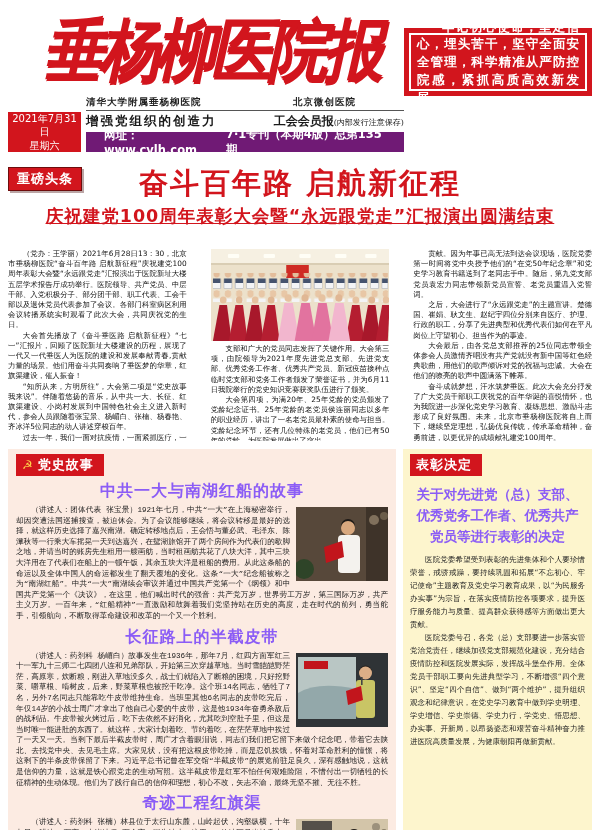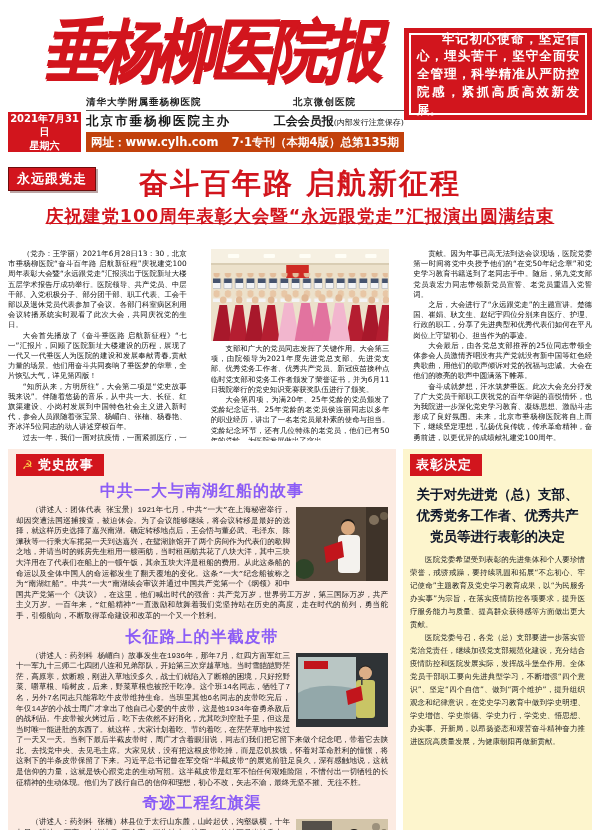--- a/index.html
+++ b/index.html
@@ -13,61 +13,61 @@
   .header { position:relative; margin:6px 8px 15px; height:146px; }
   .masthead-title {
     position:absolute; left:14px; top:0; width:378px; height:90px;
     display:flex; align-items:center; justify-content:center;
     font-family:"DejaVu Serif","Liberation Serif",serif;
     font-size:60px; font-weight:bold; font-style:italic;
     color:#d2151d; letter-spacing:-4px; transform:scaleY(1.12);
     text-shadow:1px 1px 0 #d2151d; white-space:nowrap;
   }
   .slogan-box {
-    position:absolute; right:0; top:22px; width:188px; height:92px;
+    position:absolute; right:0; top:22px; width:188px; height:68px;
     background:#d2151d; padding:5px;
   }
   .slogan-inner {
     border:2px solid #fff; height:100%; padding:4px 6px;
     display:flex; align-items:center;
   }
   .slogan-inner p {
     color:#fff; font-weight:bold; font-size:12.5px; line-height:1.42;
     text-align:justify; text-indent:2em;
   }
   .affiliations {
     position:absolute; left:78px; top:90px; width:318px;
     display:flex; justify-content:space-between; padding-right:48px;
     font-family:"DejaVu Serif","Liberation Serif",serif;
     font-size:9.5px; font-weight:bold; color:#222; letter-spacing:1px;
   }
   .date-box {
     position:absolute; left:0; top:106px; width:73px; height:40px;
-    background:#d2151d; color:#fff; font-weight:bold;
+    background:#d2151d; color:#fff; font-weight:normal;
     display:flex; flex-direction:column; align-items:center; justify-content:center;
     font-size:10px; line-height:1.35; text-align:center;
   }
   .pub-row {
     position:absolute; left:78px; top:104px; width:318px; height:21px;
     border-top:1px solid #555;
     display:flex; justify-content:space-between; align-items:center;
   }
   .pub-row .publisher {
     font-family:"DejaVu Serif","Liberation Serif",serif;
     font-size:12.5px; font-weight:bold; letter-spacing:2px;
   }
   .pub-row .membership {
     font-family:"DejaVu Serif","Liberation Serif",serif;
     font-size:12px; font-weight:bold;
   }
   .pub-row .membership .note { font-size:8px; font-weight:normal; }
   .web-row {
     position:absolute; left:78px; top:126px; width:318px; height:20px;
-    background:#c2410c; color:#fff; font-weight:bold; font-size:11.5px;
-    display:flex; justify-content:space-between; align-items:center; padding:0 5px;
+    background:#701a75; color:#fff; font-weight:bold; font-size:11.5px;
+    display:flex; justify-content:space-between; align-items:center; padding:0 18px;
   }
   
   .head-block { position:relative; margin:6px 8px 0; height:74px; }
   .tag {
     position:absolute; left:0; top:0;
     background:#d2151d; color:#fff; font-weight:bold; font-size:13px;
     padding:2px 8px; border:1px solid #6e0d0d; box-shadow:2px 2px 0 rgba(60,0,0,.35);
     letter-spacing:1px;
   }
   .headline {
@@ -102,21 +102,21 @@
   .emblem { color:#ffd24a; font-size:12px; }
   .story-title {
     text-align:center; color:#8b5cf6; font-weight:bold; font-size:16px;
     letter-spacing:1px; margin:5px 0 3px;
   }
   .story-text { font-size:7.6px; line-height:10.6px; text-align:justify; color:#222; }
   .story-text p { text-indent:2em;font-family:Liberation Mono, monospace; }
   .story-photo { float:right; width:92px; height:74px; margin:2px 0 2px 6px; }
   .decision-title {
     font-weight:bold; font-size:13.5px; line-height:1.55; text-align:center;
-    color:#0f172a; margin:8px 0 6px;
+    color:#8b5cf6; margin:8px 0 6px;
   }
   .decision-text { font-size:7.5px; line-height:13px; text-align:justify; color:#222; }
   .decision-text p { text-indent:2em; }
 </style>
 </head>
 <body>
 
 <div class="page">
 
   <div class="header">
@@ -132,40 +132,40 @@
       <span>清华大学附属垂杨柳医院</span>
       <span>北京微创医院</span>
     </div>
 
     <div class="date-box">
       <span>2021年7月31日</span>
       <span>星期六</span>
     </div>
 
     <div class="pub-row">
-      <span class="publisher">北京市垂杨柳医院主办</span>
+      <span class="publisher">增强党组织的创造力</span>
       <span class="membership"><span>工会会员报</span><span class="note">(内部发行注意保存)</span></span>
     </div>
 
     <div class="web-row">
       <span>网址：www.cylh.com</span>
       <span>7·1专刊（本期4版）总第135期</span>
     </div>
   </div>
 
   <div class="head-block">
-    <span class="tag">永远跟党走</span>
+    <span class="tag">重磅头条</span>
     <div class="headline">奋斗百年路 启航新征程</div>
     <div class="subheadline">庆祝建党100周年表彰大会暨“永远跟党走”汇报演出圆满结束</div>
   </div>
 
   <div class="columns">
     <div class="col">
       <p>（党办：王学丽）2021年6月28日13：30，北京市垂杨柳医院“奋斗百年路 启航新征程”庆祝建党100周年表彰大会暨“永远跟党走”汇报演出于医院新址大楼五层学术报告厅成功举行。医院领导、共产党员、中层干部、入党积极分子、部分团干部、职工代表、工会干部以及退休党员代表参加了会议。各部门科室病区利用会议转播系统实时观看了此次大会，共同庆祝党的生日。</p>
-      <p>大会首先播放了《奋斗垂医路 启航新征程》“七一”汇报片，回顾了医院新址大楼建设的历程，展现了一代又一代垂医人为医院的建设和发展奉献青春,贡献力量的场景。他们用奋斗共同奏响了垂医梦的华章，全片恢弘大气，详见第四版！</p>
+      <p>大会首先播放了《奋斗垂医路 启航新征程》“七一”汇报片，回顾了医院新址大楼建设的历程，展现了一代又一代垂医人为医院的建设和发展奉献青春,贡献力量的场景。他们用奋斗共同奏响了垂医梦的华章，红旗渠建设，催人振奋！</p>
       <p>“知所从来，方明所往”，大会第二项是“党史故事我来说”。伴随着悠扬的音乐，从中共一大、长征、红旗渠建设、小岗村发展到中国特色社会主义进入新时代，参会人员跟随着张宝景、杨嵋白、张楠、杨春艳、齐冰洋5位同志的动人讲述穿梭百年。</p>
       <p>过去一年，我们一面对抗疫情，一面紧抓医疗，一面攻坚新院启用。奋斗的脚步从未停歇。奋斗的队伍中，各党（总）</p>
     </div>
     <div class="col">
       <svg class="photo-main" viewBox="0 0 190 92" preserveAspectRatio="none">
         <defs>
           <pattern id="rowB" width="12" height="20" patternUnits="userSpaceOnUse">
             <circle cx="6" cy="5" r="3.4" fill="#e3bd9b"></circle>
             <rect x="1.8" y="9.5" width="8.4" height="10" fill="#45536e"></rect>
           </pattern>

